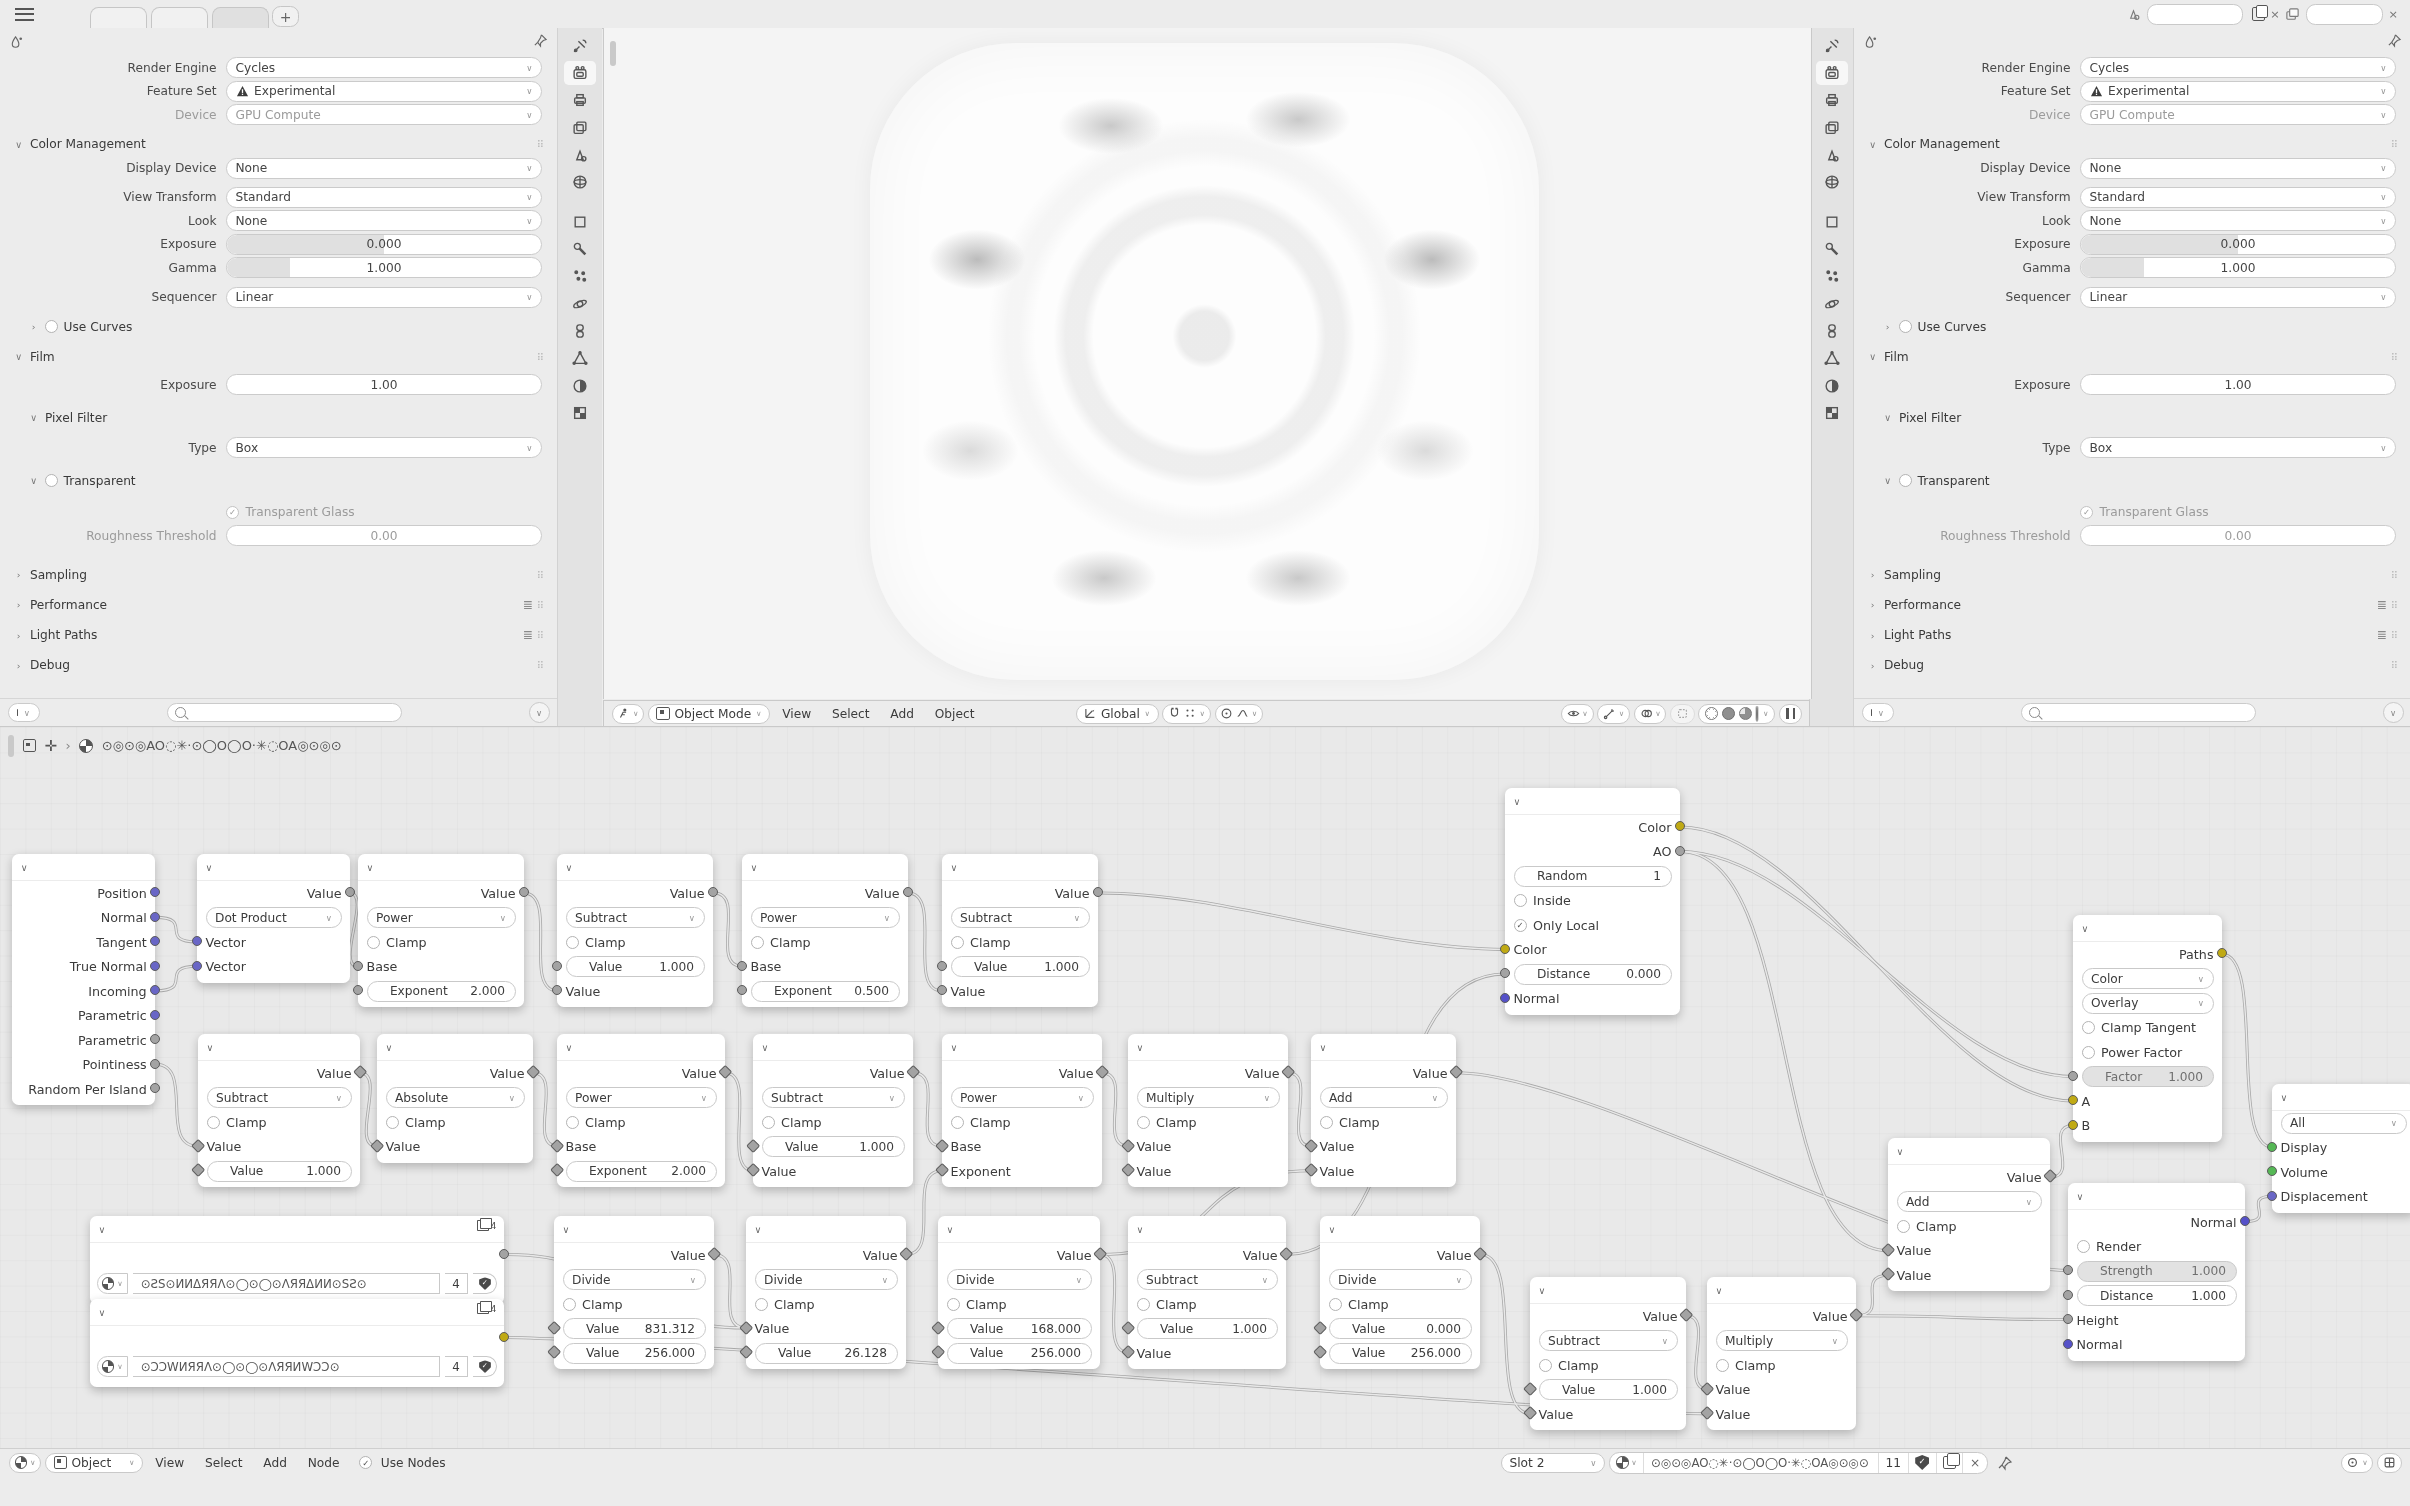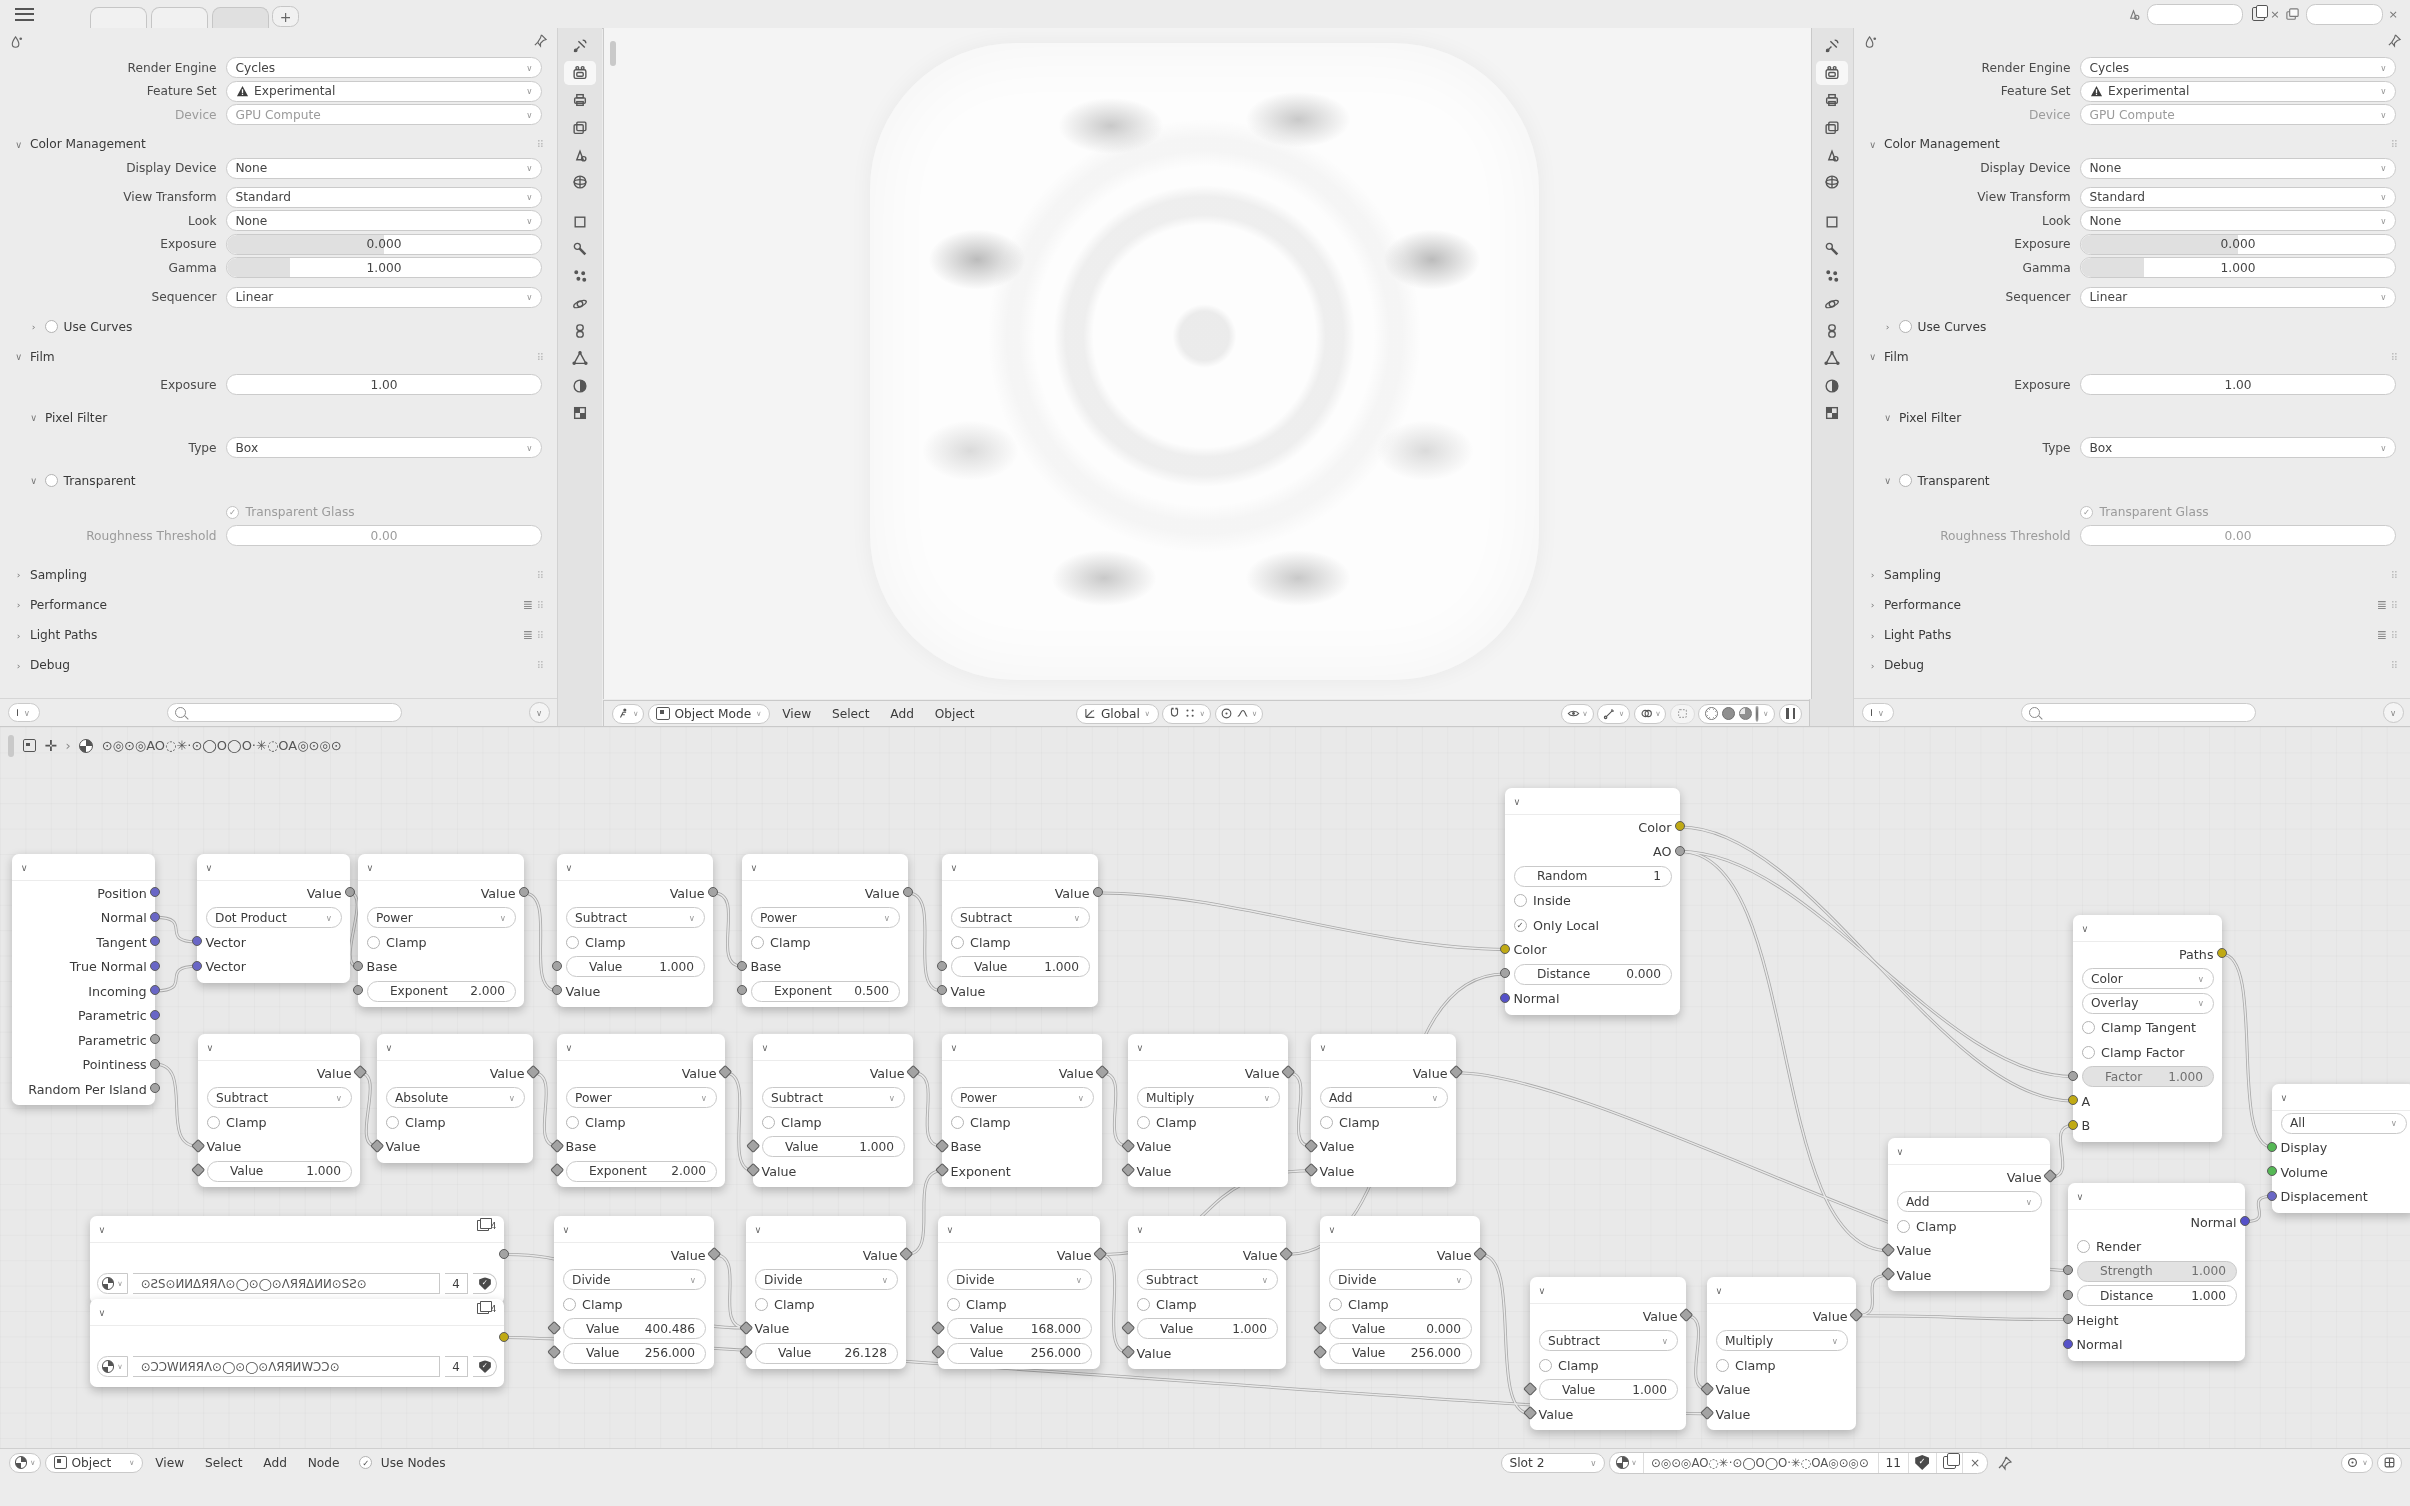--- a/index.html
+++ b/index.html
@@ -1270,21 +1270,21 @@
           </div>
         </div>
         <div class="nrow">
           <span class="cbx" style="margin-right:6.6px"></span>
           <span>Clamp</span>
         </div>
         <span class="sock d" style="background: rgb(163, 163, 163); top: 107px; left: -5.2px;"></span>
         <div class="nrow">
           <div class="nfield">
             <span class="fl">Value</span>
-            <span class="fv">400.486</span>
+            <span class="fv">831.312</span>
           </div>
         </div>
         <span class="sock d" style="background: rgb(163, 163, 163); top: 131px; left: -5.2px;"></span>
         <div class="nrow">
           <div class="nfield">
             <span class="fl">Value</span>
             <span class="fv">256.000</span>
           </div>
         </div>
       </div>
@@ -1559,21 +1559,21 @@
             <span>Overlay</span>
             <span class="chev">∨</span>
           </div>
         </div>
         <div class="nrow">
           <span class="cbx" style="margin-right:6.6px"></span>
           <span>Clamp Tangent</span>
         </div>
         <div class="nrow">
           <span class="cbx" style="margin-right:6.6px"></span>
-          <span>Clamp Factor</span>
+          <span>Power Factor</span>
         </div>
         <span class="sock c" style="background: rgb(163, 163, 163); top: 156px; left: -5.2px;"></span>
         <div class="nrow">
           <div class="nfield dis">
             <span class="fl">Factor</span>
             <span class="fv">1.000</span>
           </div>
         </div>
         <span class="sock c" style="background: rgb(192, 170, 20); top: 180px; left: -5.2px;"></span>
         <div class="nrow">

